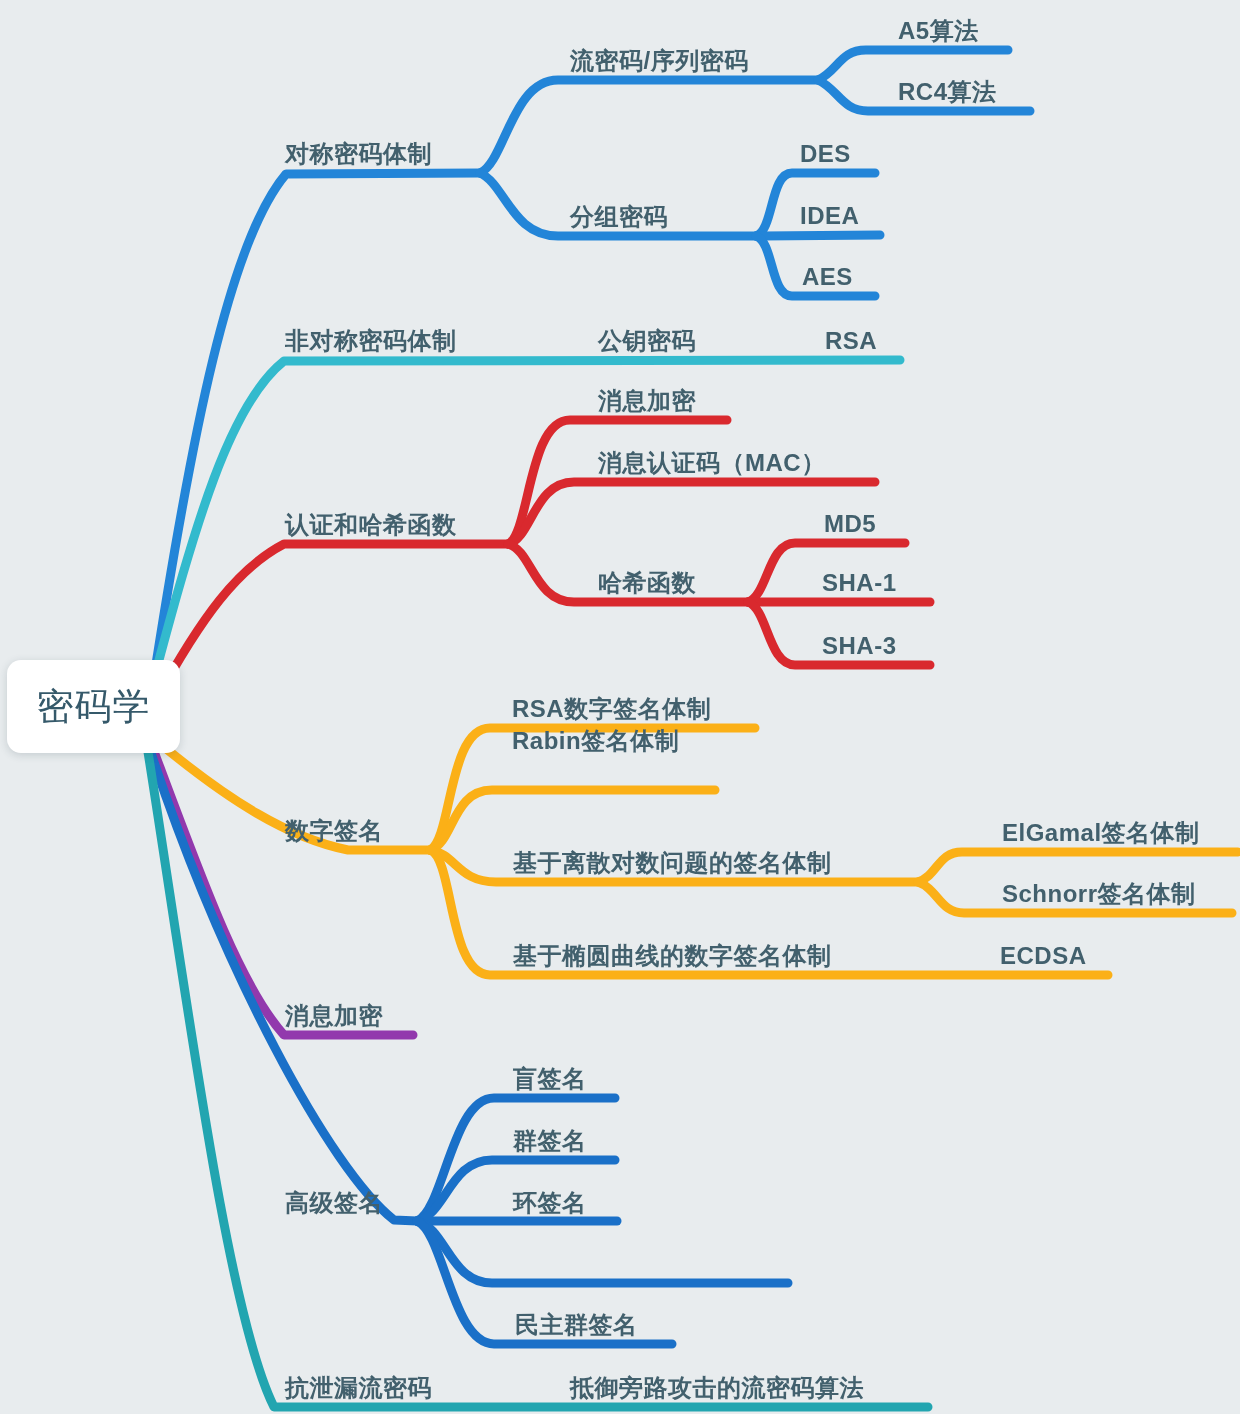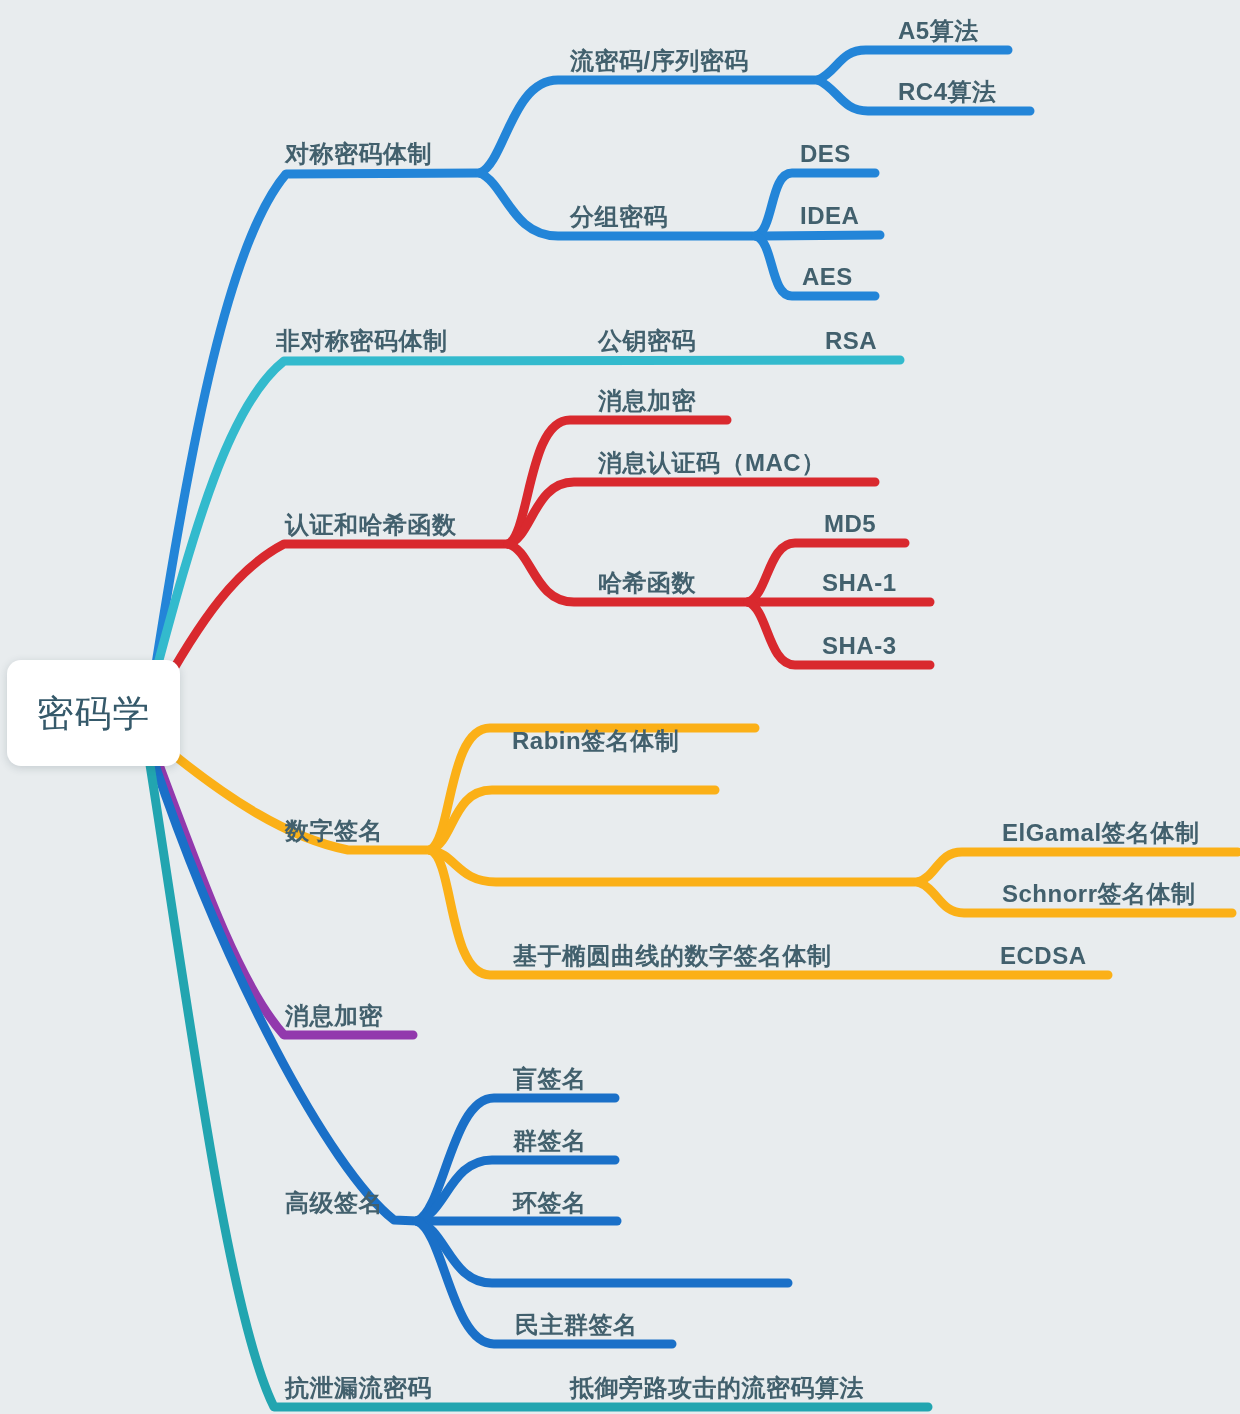--- a/index.html
+++ b/index.html
@@ -8,21 +8,21 @@
     position:relative;width:1240px;height:1414px;overflow:hidden;
     background:#e8ecee;margin:0 auto;
   }
   .wires{position:absolute;left:0;top:0;width:1240px;height:1414px;}
   .wires path{fill:none;stroke-width:9;stroke-linecap:round;stroke-linejoin:round;}
   .lbl{
     position:absolute;font-size:24px;line-height:32px;color:#42606d;
     white-space:nowrap;letter-spacing:0.5px;font-weight:bold;
   }
   .root-node{
-    position:absolute;left:7px;top:660px;width:173px;height:106px;
+    position:absolute;left:7px;top:660px;width:173px;height:93px;
     background:#ffffff;border-radius:14px;
     box-shadow:0 2px 8px rgba(40,60,70,0.18);
     display:flex;align-items:center;justify-content:center;
   }
   .root-node .root-label{
     font-size:37px;color:#35596a;letter-spacing:1px;line-height:1;
   }
 </style>
 </head>
 <body>
@@ -72,34 +72,36 @@
 
   <span class="lbl" style="left:285px;top:138px">对称密码体制</span>
   <span class="lbl" style="left:570px;top:45px">流密码/序列密码</span>
   <span class="lbl" style="left:898px;top:15px">A5算法</span>
   <span class="lbl" style="left:898px;top:76px">RC4算法</span>
   <span class="lbl" style="left:570px;top:201px">分组密码</span>
   <span class="lbl" style="left:800px;top:138px">DES</span>
   <span class="lbl" style="left:800px;top:200px">IDEA</span>
   <span class="lbl" style="left:802px;top:261px">AES</span>
 
-  <span class="lbl" style="left:276px;top:325px">非对称密码体制</span>
+  <span class="lbl" style="left:285px;top:325px">非对称密码体制</span>
   <span class="lbl" style="left:598px;top:325px">公钥密码</span>
   <span class="lbl" style="left:825px;top:325px">RSA</span>
 
   <span class="lbl" style="left:285px;top:509px">认证和哈希函数</span>
   <span class="lbl" style="left:598px;top:385px">消息加密</span>
   <span class="lbl" style="left:598px;top:447px">消息认证码（MAC）</span>
   <span class="lbl" style="left:598px;top:567px">哈希函数</span>
   <span class="lbl" style="left:824px;top:508px">MD5</span>
   <span class="lbl" style="left:822px;top:567px">SHA-1</span>
   <span class="lbl" style="left:822px;top:630px">SHA-3</span>
 
   <span class="lbl" style="left:285px;top:815px">数字签名</span>
+  <span class="lbl" style="left:512px;top:693px">RSA数字签名体制</span>
   <span class="lbl" style="left:512px;top:725px">Rabin签名体制</span>
+  <span class="lbl" style="left:513px;top:847px">基于离散对数问题的签名体制</span>
   <span class="lbl" style="left:1002px;top:817px">ElGamal签名体制</span>
   <span class="lbl" style="left:1002px;top:878px">Schnorr签名体制</span>
   <span class="lbl" style="left:513px;top:940px">基于椭圆曲线的数字签名体制</span>
   <span class="lbl" style="left:1000px;top:940px">ECDSA</span>
 
   <span class="lbl" style="left:285px;top:1000px">消息加密</span>
 
   <span class="lbl" style="left:285px;top:1187px">高级签名</span>
   <span class="lbl" style="left:513px;top:1063px">盲签名</span>
   <span class="lbl" style="left:513px;top:1125px">群签名</span>

